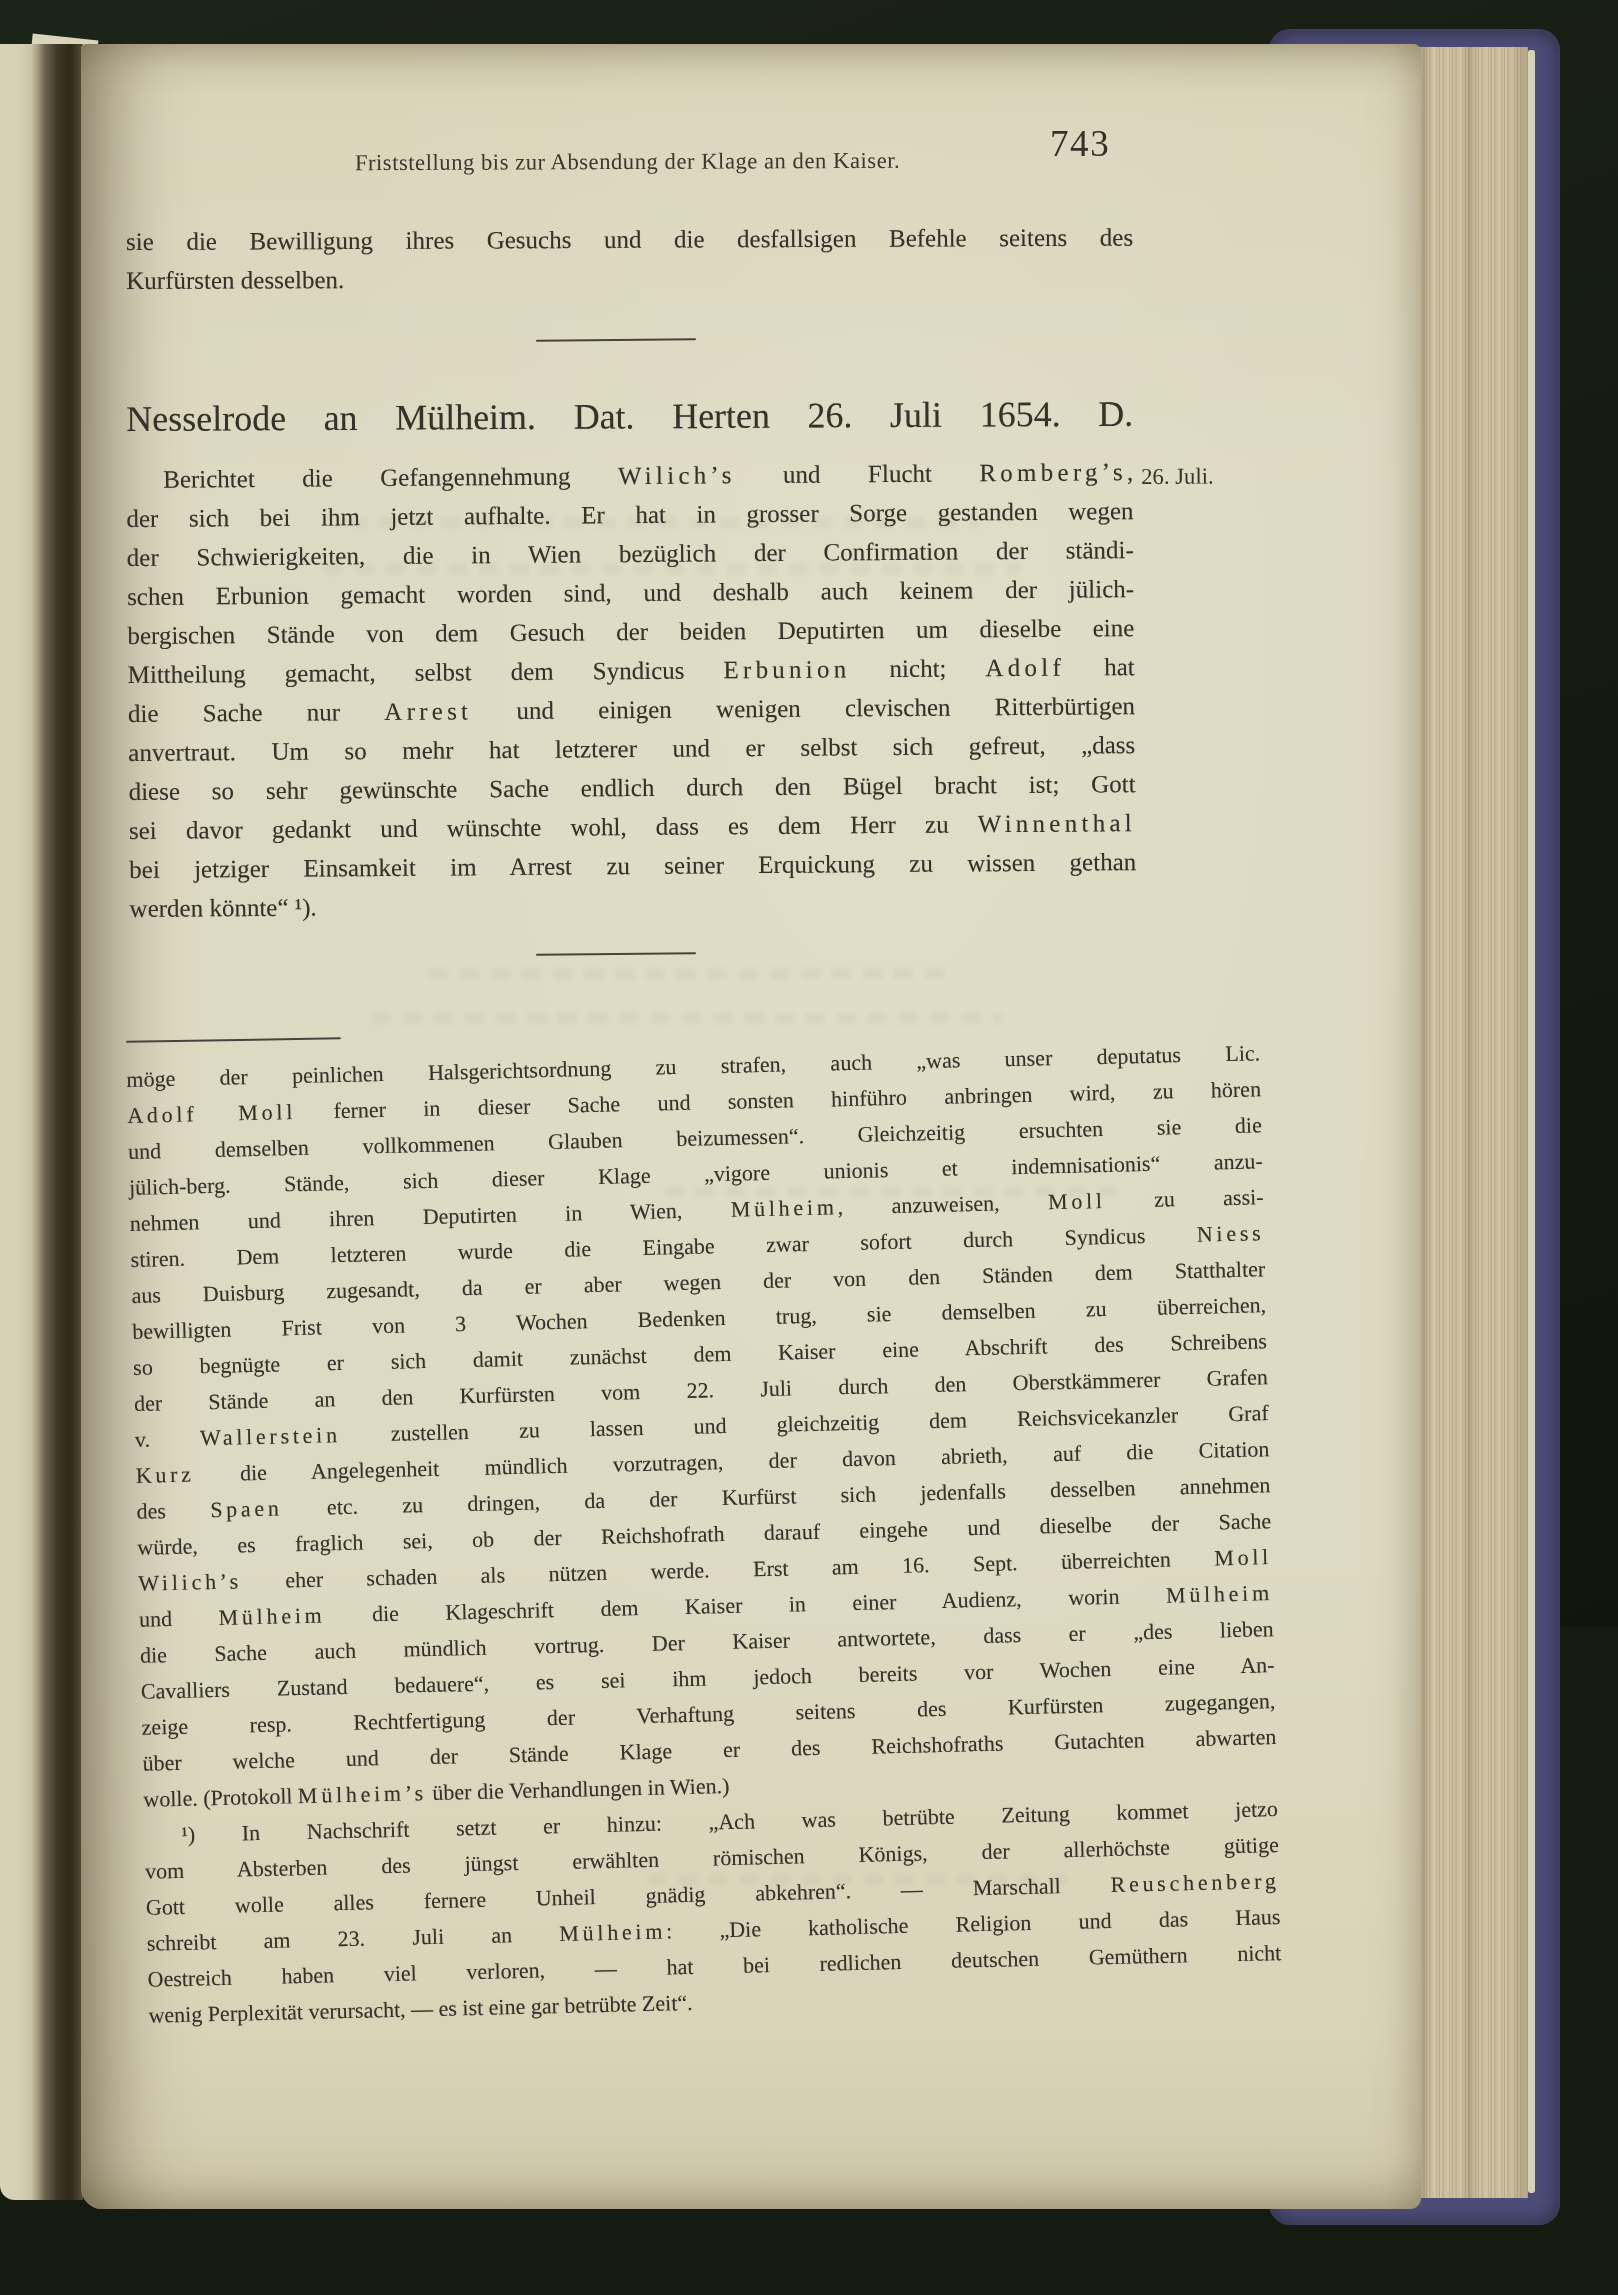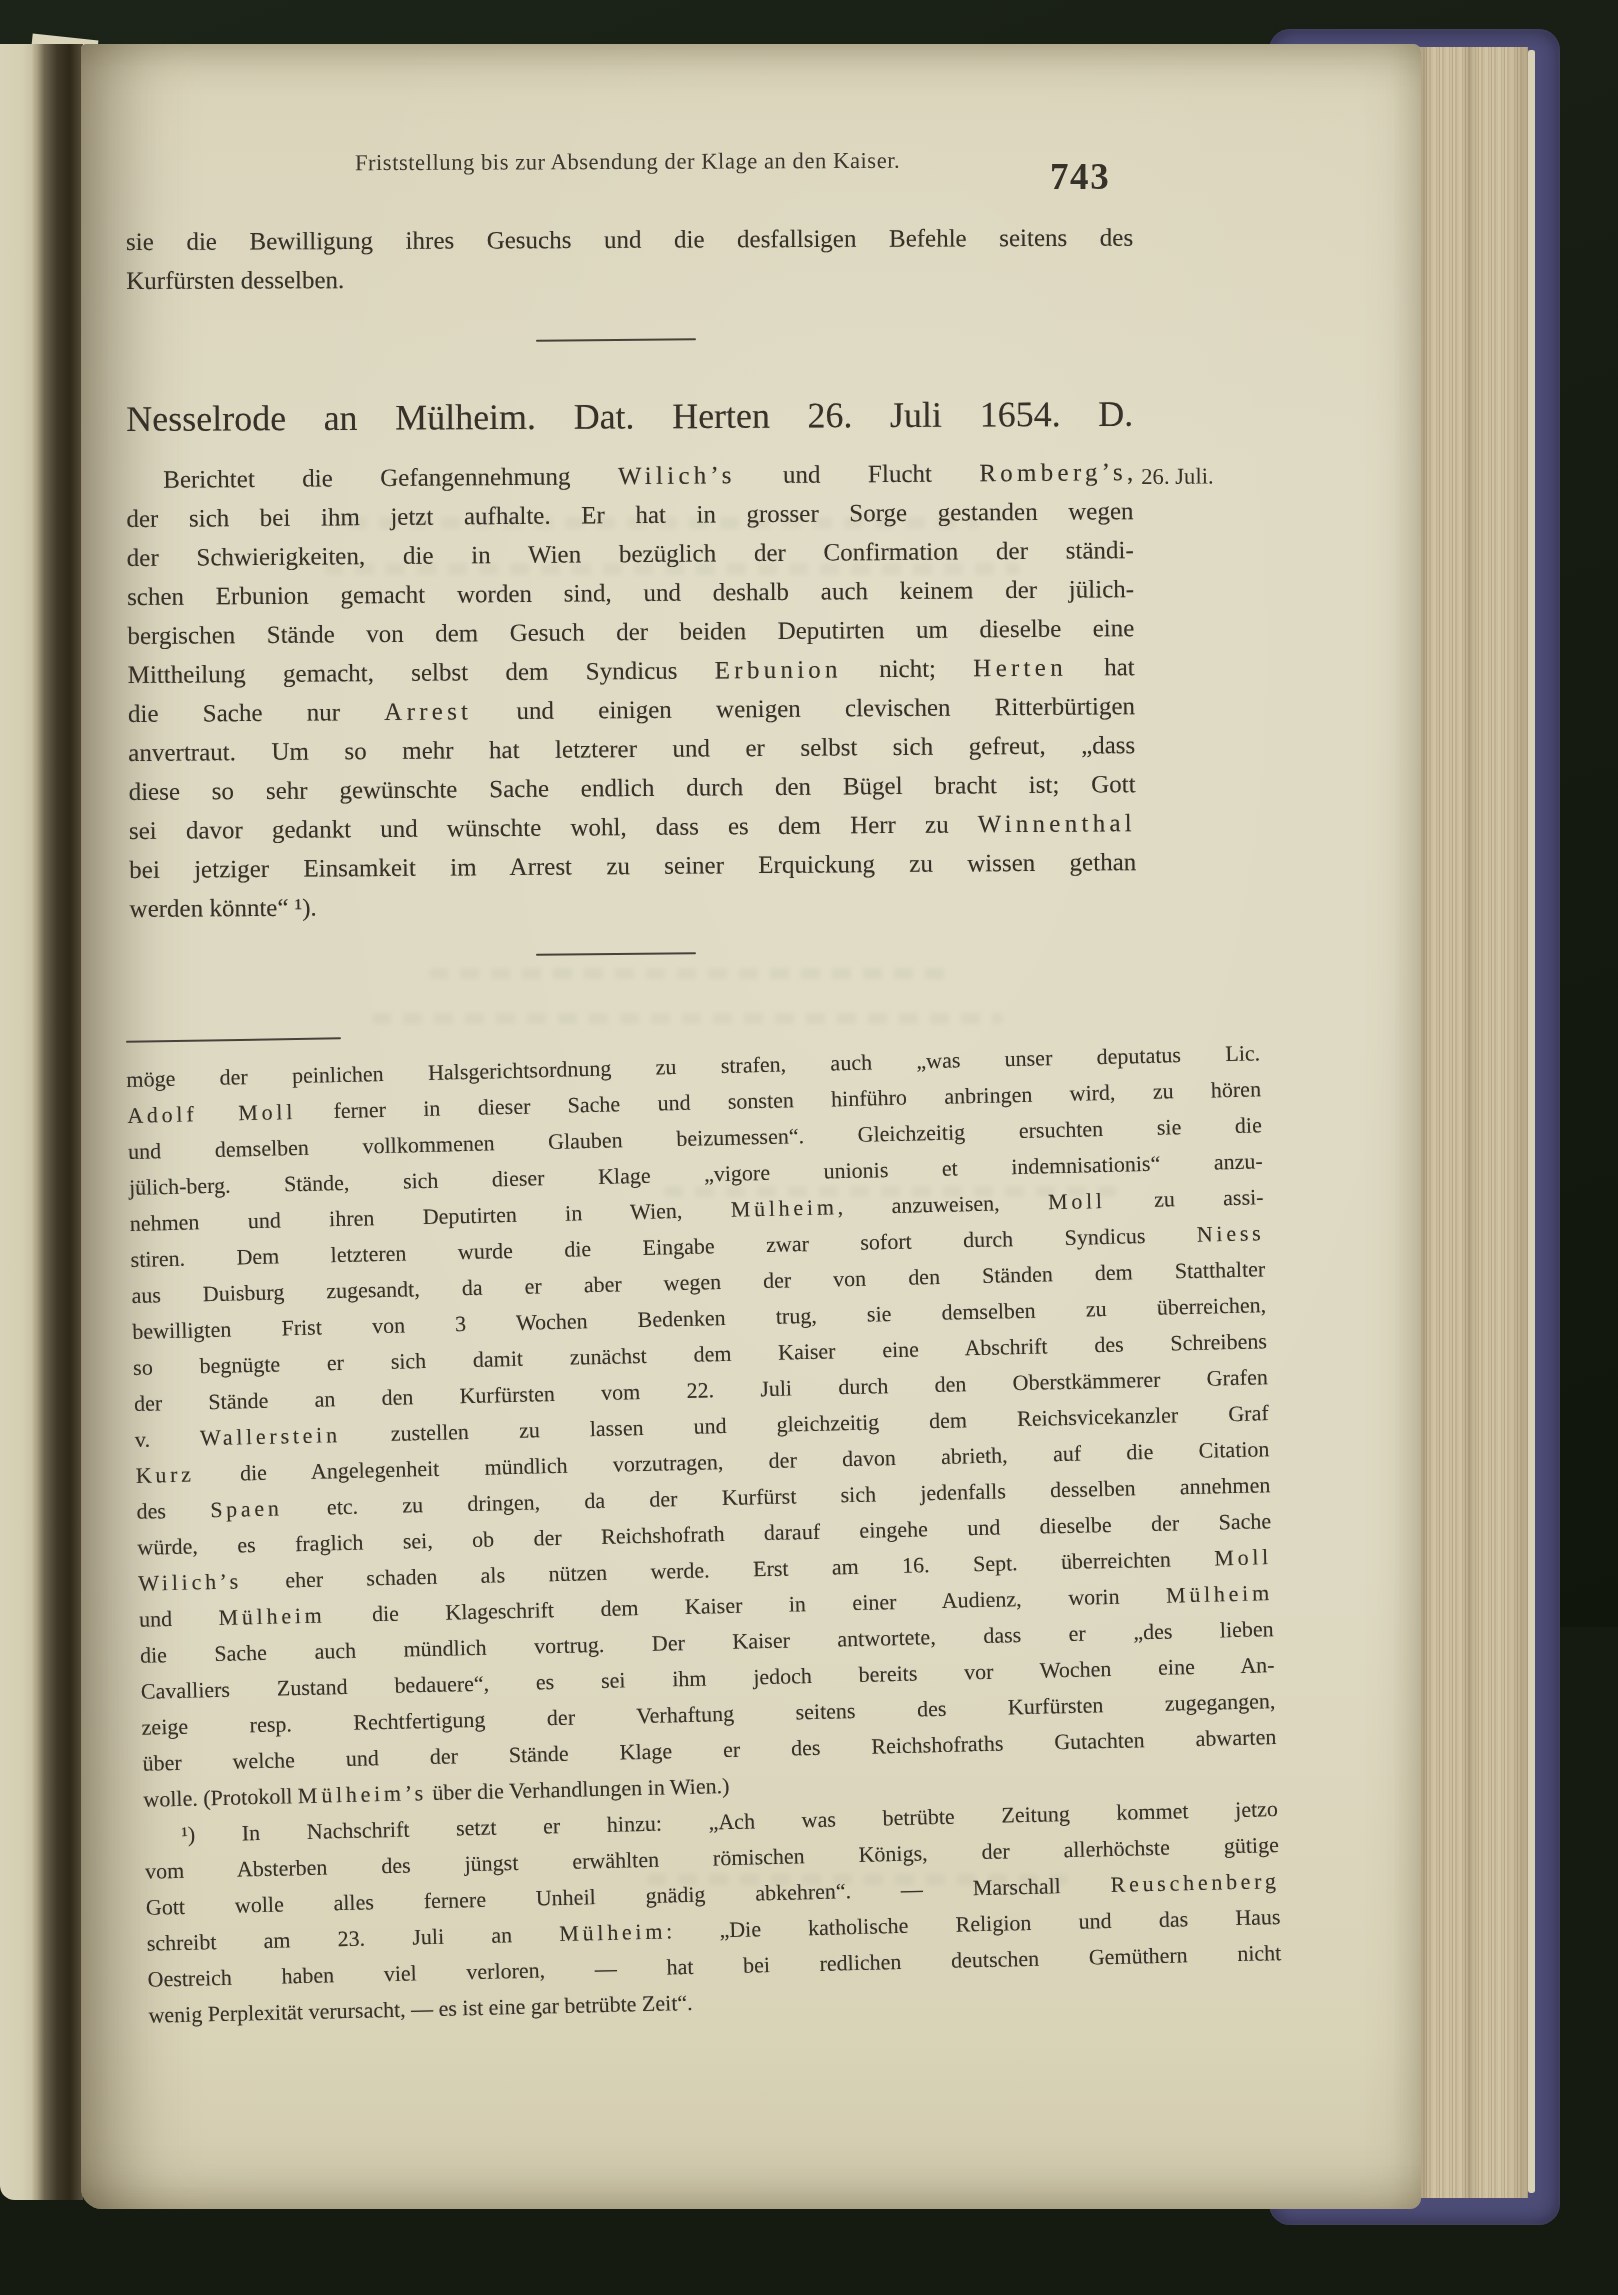--- a/index.html
+++ b/index.html
@@ -50,21 +50,21 @@
     opacity:.12;filter:blur(2px);border-radius:4.9px;}
   .g1{left:267px;top:473px;width:631px;height:12px;}
   .g2{left:243px;top:519px;width:696px;height:12px;}
   .g3{left:348px;top:924px;width:518px;height:11.3px;}
   .g4{left:291px;top:969px;width:631px;height:11.3px;}
   .g5{left:583px;top:1142px;width:453px;height:10.5px;}
   .g6{left:566px;top:1830px;width:421px;height:10.5px;}
   
   .running-head{left:45px;top:105px;width:1003px;text-align:center;
     font-size:22.7px;letter-spacing:0.5px;color:#3c382f;transform:rotate(-.25deg);}
-  .page-number{left:969px;top:111px;font-size:37px;font-weight:bold;letter-spacing:1.6px;}
+  .page-number{left:969px;top:78px;font-size:37px;font-weight:normal;letter-spacing:1.6px;}
   .para{}
   .para .line{display:block;height:39px;line-height:39px;font-size:25px;
     text-shadow:0 0 0.8px rgba(50,45,35,.35);}
   .para1{left:45px;top:178px;width:1007px;transform:rotate(-.25deg);transform-origin:0 0;}
   .heading{left:45px;top:354px;width:1007px;margin:0;font-size:36px;font-weight:normal;
     text-align:justify;text-align-last:justify;transform:rotate(-.3deg);transform-origin:0 0;
     text-shadow:0 0 0.8px rgba(50,45,35,.35);}
   .para2{left:45px;top:416px;width:1007px;transform:rotate(-.45deg);transform-origin:0 0;}
   .margin-note{position:absolute;left:1015px;top:4.9px;width:138px;font-size:22.7px;
     white-space:nowrap;line-height:39px;}
@@ -116,21 +116,21 @@
 
     <h2 class="heading">Nesselrode an Mülheim. Dat. Herten 26. Juli 1654. D.</h2>
 
     <div class="para para2">
       <div class="margin-note">26. Juli.</div>
     <div class="line j ind"><span>Berichtet die Gefangennehmung </span><span class="sp">Wilich’s</span><span> und Flucht </span><span class="sp">Romberg’s</span><span>,</span></div>
         <div class="line j"><span>der sich bei ihm jetzt aufhalte. Er hat in grosser Sorge gestanden wegen</span></div>
         <div class="line j"><span>der Schwierigkeiten, die in Wien bezüglich der Confirmation der ständi-</span></div>
         <div class="line j"><span>schen Erbunion gemacht worden sind, und deshalb auch keinem der jülich-</span></div>
         <div class="line j"><span>bergischen Stände von dem Gesuch der beiden Deputirten um dieselbe eine</span></div>
-        <div class="line j"><span>Mittheilung gemacht, selbst dem Syndicus </span><span class="sp">Erbunion</span><span> nicht; </span><span class="sp">Herten</span><span> hat</span></div>
+        <div class="line j"><span>Mittheilung gemacht, selbst dem Syndicus </span><span class="sp">Erbunion</span><span> nicht; </span><span class="sp">Adolf</span><span> hat</span></div>
         <div class="line j"><span>die Sache nur </span><span class="sp">Arrest</span><span> und einigen wenigen clevischen Ritterbürtigen</span></div>
         <div class="line j"><span>anvertraut. Um so mehr hat letzterer und er selbst sich gefreut, „dass</span></div>
         <div class="line j"><span>diese so sehr gewünschte Sache endlich durch den Bügel bracht ist; Gott</span></div>
         <div class="line j"><span>sei davor gedankt und wünschte wohl, dass es dem Herr zu </span><span class="sp">Winnenthal</span></div>
         <div class="line j"><span>bei jetziger Einsamkeit im Arrest zu seiner Erquickung zu wissen gethan</span></div>
         <div class="line"><span>werden könnte“ ¹).</span></div>
       </div>
 
     <div class="sep sep2"></div>
     <div class="fn-rule"></div>

